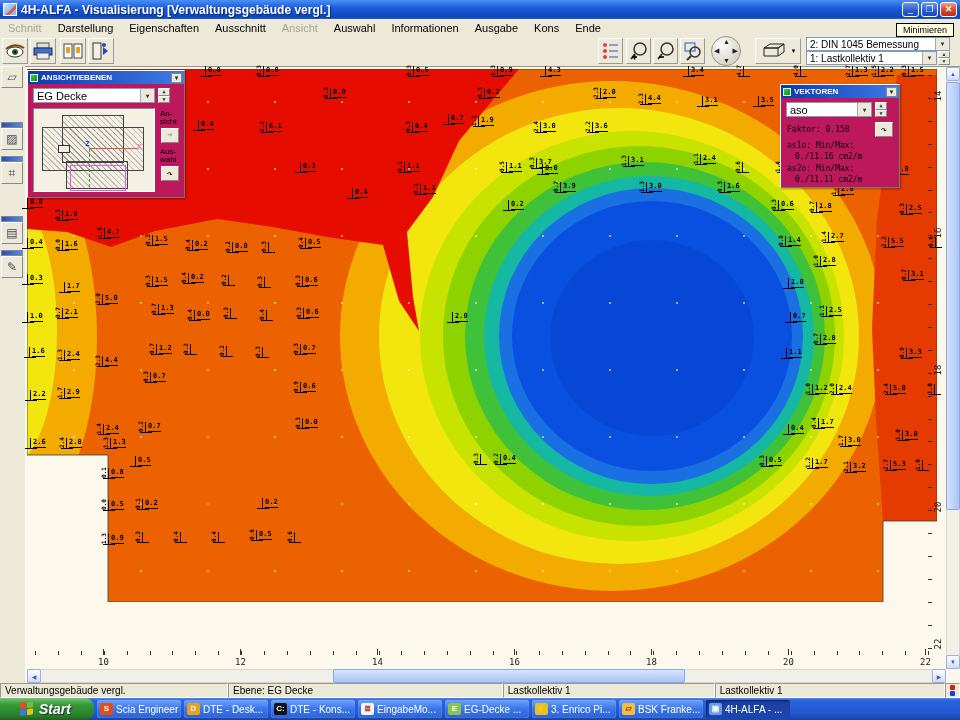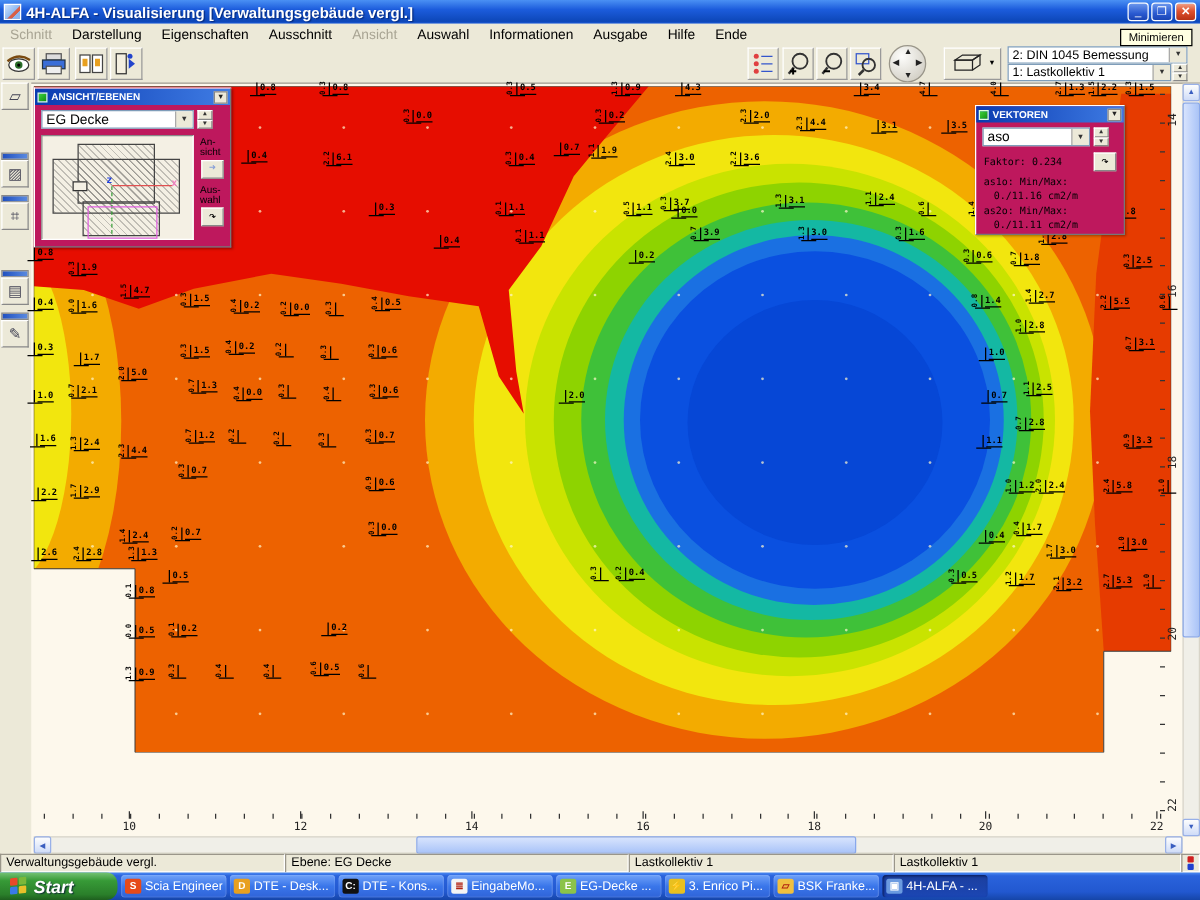--- a/index.html
+++ b/index.html
@@ -103,21 +103,21 @@
   .status-grip{width:16px;display:flex;flex-direction:column;align-items:center;justify-content:center;gap:1px;
     border:1px solid;border-color:#9a968a #fff #fff #9a968a;}
   .dot{width:5px;height:5px;border-radius:1px;}
 
   
   .taskbar{position:absolute;left:0;top:698px;width:960px;height:22px;
     background:linear-gradient(180deg,#4b8bf4 0%,#2a63dc 12%,#2258d0 70%,#1545a8 100%);
     display:flex;align-items:center;}
   .startbtn{height:22px;width:94px;border-radius:0 9px 9px 0;display:flex;align-items:center;
     background:linear-gradient(180deg,#74c274 0%,#379a37 30%,#2a7f2a 80%,#1e5f1e 100%);
-    color:#fff;font-style:italic;font-weight:bold;font-size:14px;padding-left:8px;gap:5px;
+    color:#fff;font-style:italic;font-weight:bold;font-size:14px;padding-left:20px;gap:5px;
     text-shadow:1px 1px 1px #133;}
   .winflag{width:14px;height:14px;display:grid;grid-template-columns:6px 6px;grid-template-rows:6px 6px;
     gap:1px;transform:skewY(-6deg);}
   .winflag div{border-radius:1px;}
   .task{height:18px;margin-left:3px;flex:0 0 84px;border-radius:3px;display:flex;align-items:center;
     background:linear-gradient(180deg,#6fa1f8 0%,#3a76ea 50%,#2f63d8 100%);
     box-shadow:inset 0 0 1px #bcd2ff;color:#fff;font-size:10px;padding:0 3px;gap:3px;overflow:hidden;}
   .task.active{background:linear-gradient(180deg,#1c3f9e,#1b46b4);box-shadow:inset 1px 1px 2px #0a1e5e;}
   .task .ticon{width:13px;height:12px;flex:0 0 13px;border-radius:2px;font-size:8px;line-height:12px;
     text-align:center;color:#fff;font-weight:bold;}
@@ -147,21 +147,21 @@
 
   <div class="menubar">
       <span class="menu-item disabled">Schnitt</span>
       <span class="menu-item">Darstellung</span>
       <span class="menu-item">Eigenschaften</span>
       <span class="menu-item">Ausschnitt</span>
       <span class="menu-item disabled">Ansicht</span>
       <span class="menu-item">Auswahl</span>
       <span class="menu-item">Informationen</span>
       <span class="menu-item">Ausgabe</span>
-      <span class="menu-item">Hilfe</span>
+      <span class="menu-item">Kons</span>
       <span class="menu-item">Ende</span>
     </div>
 
   <div class="toolbar">
     <div class="tb-btn" style="left:2px">
       <svg width="22" height="18" viewBox="0 0 22 18">
         <path d="M2 7 Q11 0 20 6" fill="none" stroke="#7a4a10" stroke-width="2"></path>
         <ellipse cx="11" cy="10" rx="8" ry="5" fill="#fff" stroke="#333"></ellipse>
         <circle cx="11" cy="10" r="3" fill="#2a6e2a"></circle>
           <circle cx="11" cy="10" r="1.3" fill="#000"></circle>
@@ -1279,21 +1279,21 @@
     </div>
     <div class="pal-body" style="height:89px">
       <div class="select" style="left:5px;top:4px;width:86px;height:15px">
         <span class="sel-text" style="font-family:'Liberation Sans',sans-serif;font-size:11px">aso</span>
         <span class="sel-btn">▼</span>
       </div>
       <div class="spinner" style="left:94px;top:4px;height:15px;position:absolute">
         <div class="spin-b">▲</div>
           <div class="spin-b">▼</div>
       </div>
-      <span style="position:absolute;left:6px;top:27px">Faktor: 0.234</span>
+      <span style="position:absolute;left:6px;top:27px">Faktor: 0.158</span>
       <div class="mini-btn" style="left:94px;top:24px;width:18px;height:15px;font-size:10px;line-height:13px">↷</div>
       <span style="position:absolute;left:6px;top:43px">as1o: Min/Max:</span>
       <span style="position:absolute;left:14px;top:54px">0./11.16 cm2/m</span>
       <span style="position:absolute;left:6px;top:66px">as2o: Min/Max:</span>
       <span style="position:absolute;left:14px;top:77px">0./11.11 cm2/m</span>
     </div>
   </div>
 
   <div class="statusbar">
       <div class="status-sec" style="width: 239px;">Verwaltungsgebäude vergl.</div>

